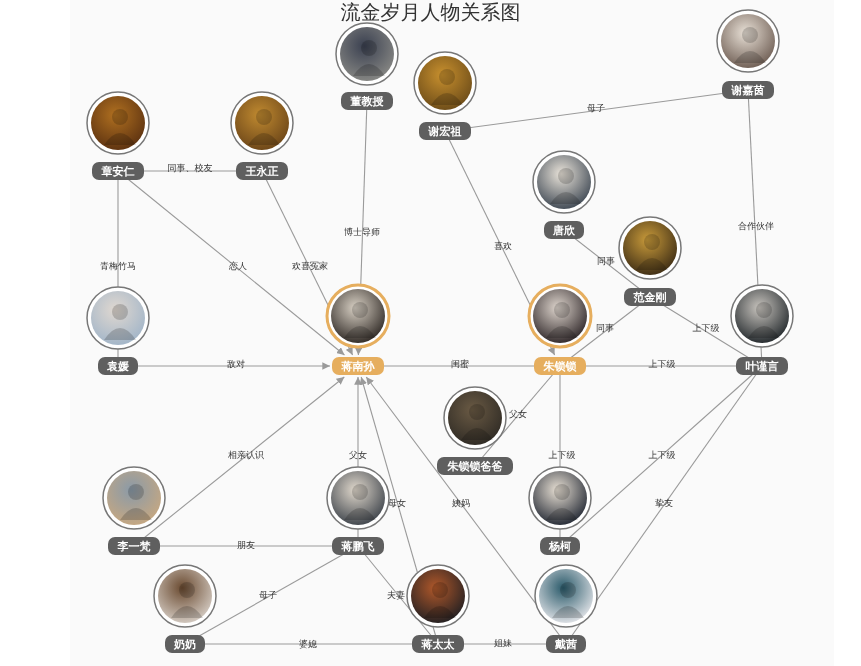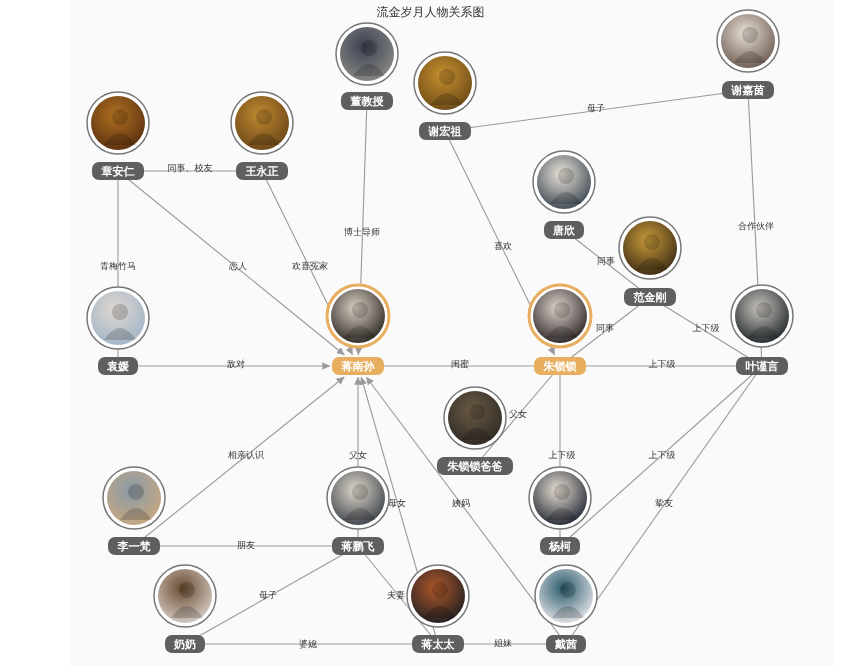--- a/index.html
+++ b/index.html
@@ -1,20 +1,20 @@
 <!DOCTYPE html>
 <html><head>
 <meta charset="utf-8">
 <style>
   html, body { margin: 0; padding: 0; background: #ffffff; }
   body { width: 861px; height: 666px; overflow: hidden; position: relative;
          font-family: "DejaVu Sans", "Liberation Sans", sans-serif; }
   #canvas { position: absolute; left: 70px; top: 0; width: 764px; height: 666px; background: #fafafa; }
   #title { position: absolute; left: 0; top: 0; width: 861px; text-align: center;
-           font-size: 12px; line-height: 24px; color: #333333; }
+           font-size: 20px; line-height: 24px; color: #333333; }
   svg#graph { position: absolute; left: 0; top: 0; }
   .edge { stroke: #9a9a9a; stroke-width: 1.1; fill: none; }
   .edge-label { font-size: 9px; fill: #333333; }
   .node-label-bg { fill: #5f5f5f; }
   .node-label-bg.hl { fill: #e6ae5e; }
   .node-label { font-size: 11px; fill: #ffffff; font-weight: bold; }
   .avatar-ring { fill: #ffffff; stroke: #777777; stroke-width: 1.5; }
   .avatar-ring.hl { stroke: #e6ae5e; stroke-width: 3; }
 </style>
 </head>

